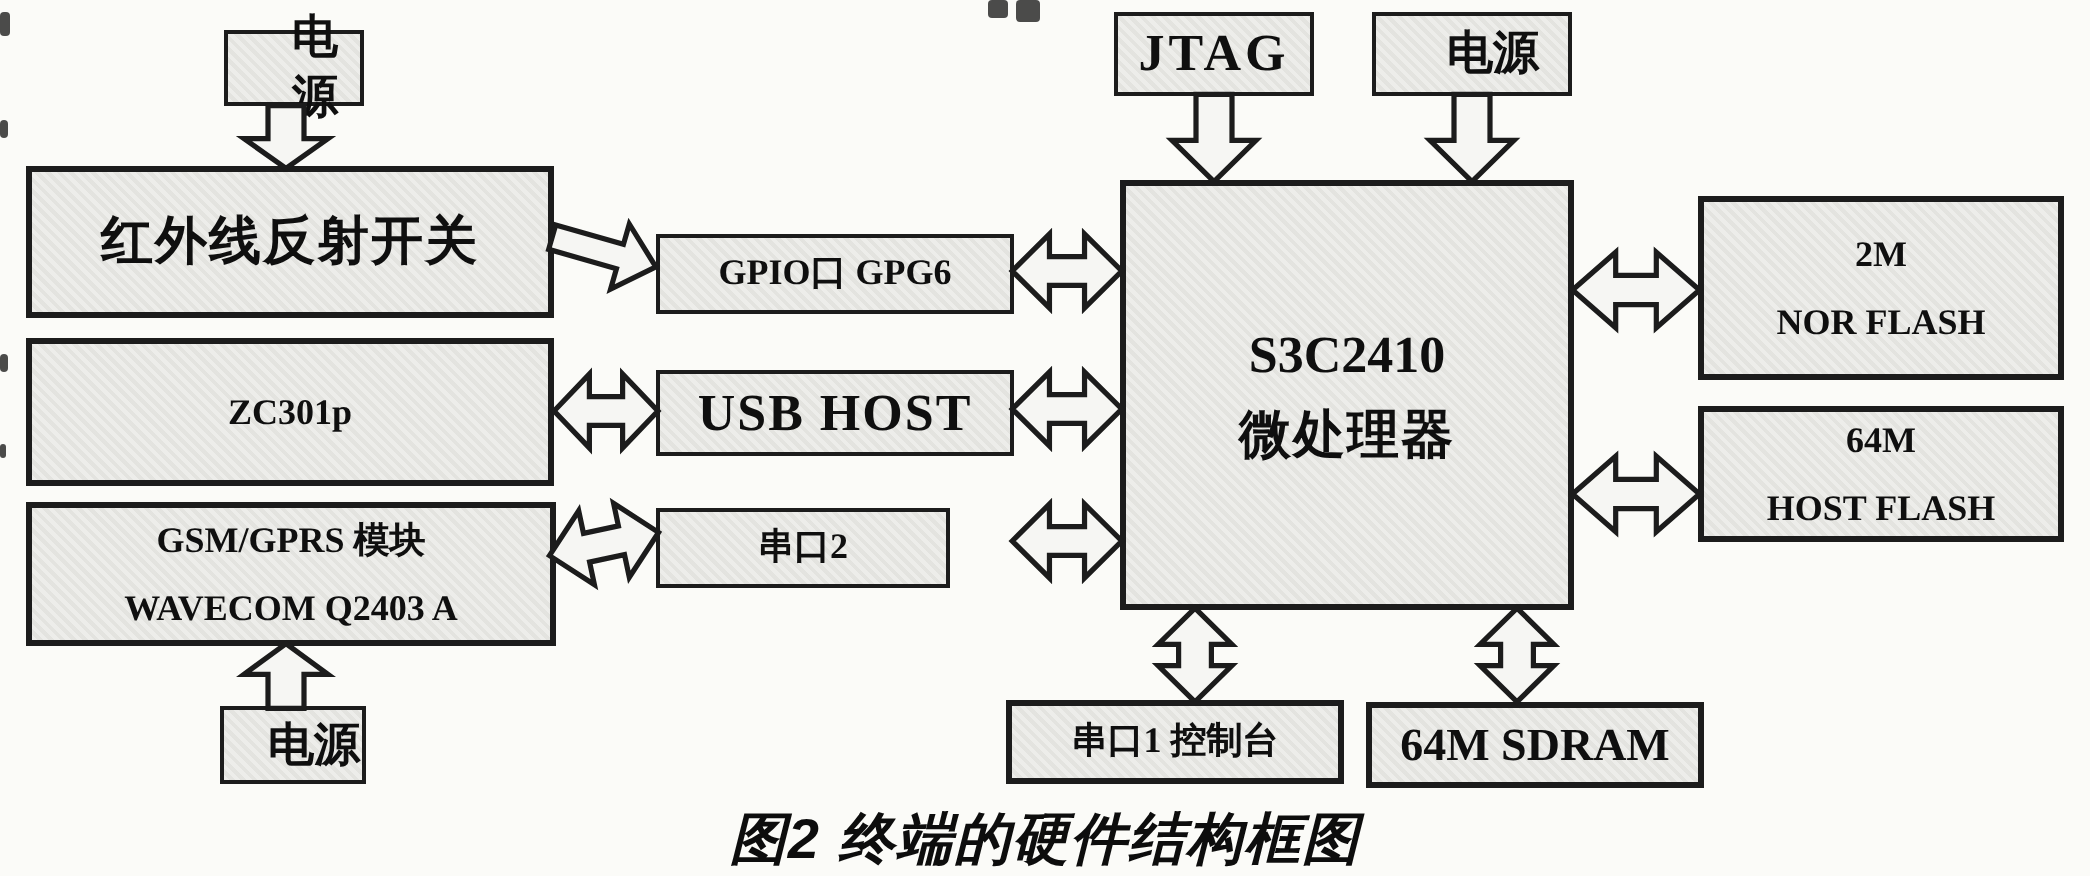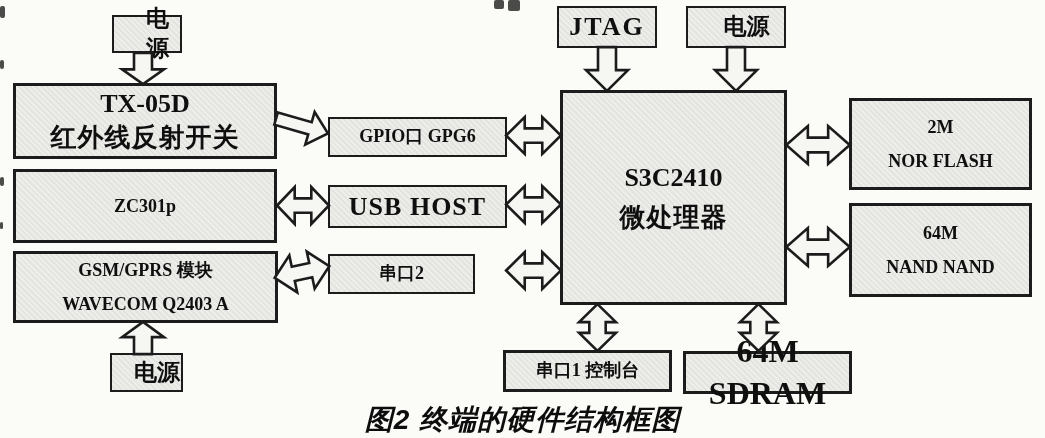--- a/index.html
+++ b/index.html
@@ -20,21 +20,21 @@
     display:flex;flex-direction:column;
     align-items:center;justify-content:center;
     text-align:center;
     font-weight:700;
     line-height:1.3;
   }
   .box.thick{border-width:3px;}
   .t23{font-size:23px;padding-left:21px;}
   .t25{font-size:18px;}
   .t26{font-size:26px;}
-  .t27{font-size:32px;}
+  .t27{font-size:23px;}
   .ls1{letter-spacing:1px;}
   .ls2{letter-spacing:2px;}
   .lh34{line-height:34px;}
   .lh40{line-height:40px;}
   .arr{position:absolute;overflow:visible;}
   .arr polygon{
     fill:#f6f6f3;
     stroke:#1c1c1c;
     stroke-width:2.6;
     stroke-linejoin:miter;
@@ -56,21 +56,20 @@
 </head>
 <body>
 
 <div class="stage">
 
   <div class="box t23" style="left:112px;top:15px;width:70px;height:38px;">
     <div>电源</div>
   </div>
 
   <div class="box thick t26 lh34" style="left:13px;top:83px;width:264px;height:76px;">
-    <div>TX-05D</div>
     <div class="ls1">红外线反射开关</div>
   </div>
 
   <div class="box thick t25 lh34" style="left:13px;top:169px;width:264px;height:74px;">
     <div>ZC301p</div>
   </div>
 
   <div class="box thick t25 lh34" style="left:13px;top:251px;width:265px;height:72px;">
     <div>GSM/GPRS 模块</div>
     <div>WAVECOM Q2403 A</div>
@@ -103,23 +102,23 @@
   <div class="box thick t26 lh40" style="left:560px;top:90px;width:227px;height:215px;">
     <div>S3C2410</div>
     <div class="ls1">微处理器</div>
   </div>
 
   <div class="box thick t25 lh34" style="left:849px;top:98px;width:183px;height:92px;">
     <div>2M</div>
     <div>NOR FLASH</div>
   </div>
 
-  <div class="box thick t25 lh34" style="left:849px;top:203px;width:183px;height:94px;">
+  <div class="box thick t25 lh34" style="left:849px;top:203px;width:183px;height:68px;">
     <div>64M</div>
-    <div>NAND NAND</div>
+    <div>HOST FLASH</div>
   </div>
 
   <div class="box thick t25" style="left:503px;top:350px;width:169px;height:42px;">
     <div>串口1 控制台</div>
   </div>
 
   <div class="box thick t27" style="left:683px;top:351px;width:169px;height:43px;">
     <div>64M SDRAM</div>
   </div>
 

